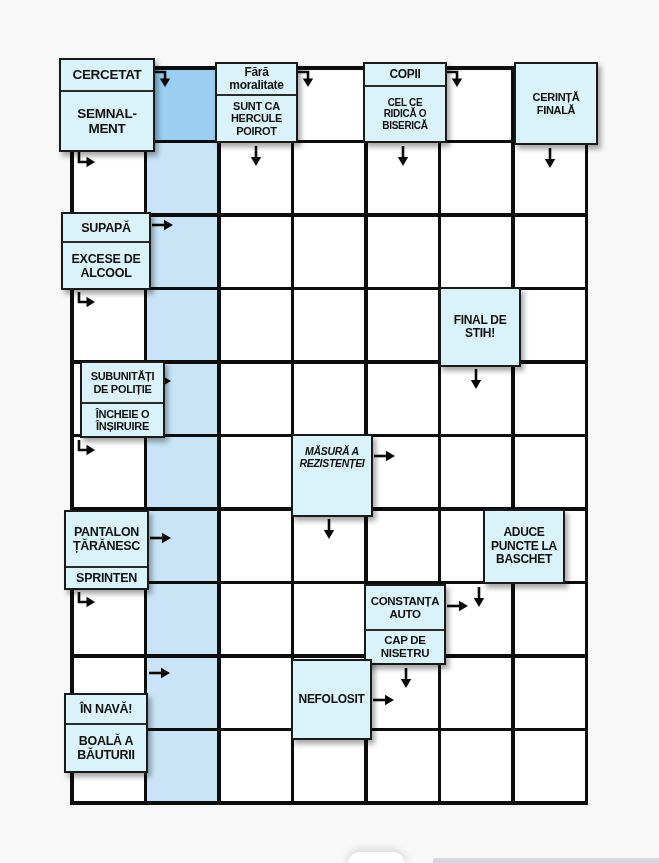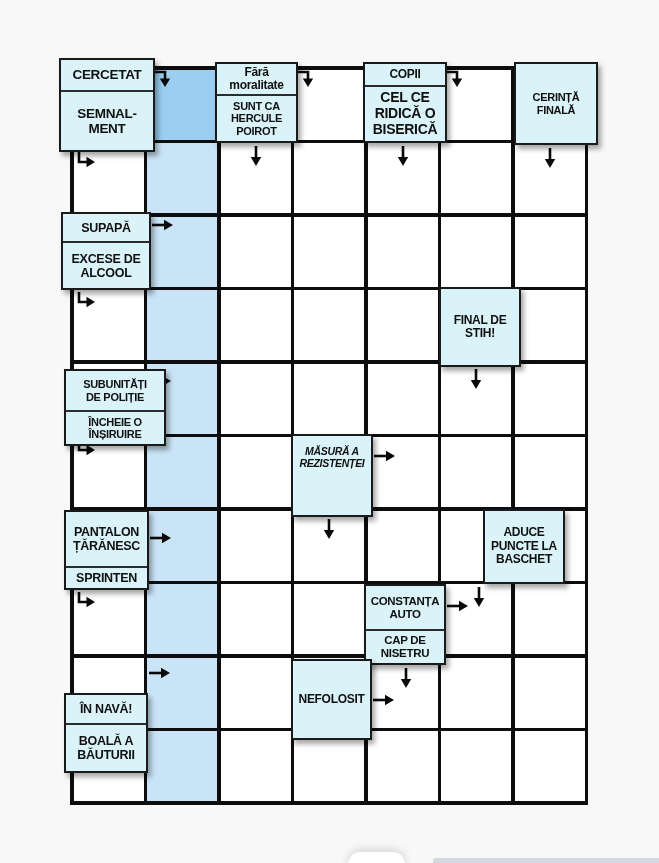--- a/index.html
+++ b/index.html
@@ -32,25 +32,25 @@
   .sec.rest{flex:1;}
   .sec + .sec{border-top:2px solid #2c2c2c;}
 
   .b1 {left:59px; top:58px; width:96px;height:94px;font-size:13.5px;}
   .b1 .s1{height:30px;}
   .b2 {left:215px;top:62px; width:83px;height:81px;}
   .b2 .s1{height:30px;font-size:12px;}
   .b2 .rest{font-size:11px;}
   .b3 {left:363px;top:62px; width:84px;height:81px;}
   .b3 .s1{height:21px;font-size:12px;}
-  .b3 .rest{font-size:14px;}
+  .b3 .rest{font-size:10px;}
   .b4 {left:514px;top:62px; width:84px;height:83px;font-size:11px;}
   .b5 {left:61px; top:212px;width:90px;height:78px;font-size:12.5px;}
   .b5 .s1{height:27px;border-radius:11px;}
-  .b6 {left:64px; top:361px;width:102px;height:77px;font-size:11px;margin-top:8px;}
+  .b6 {left:80px; top:361px;width:85px;height:77px;font-size:11px;}
   .b6 .s1{height:39px;}
   .b7 {left:439px;top:287px;width:82px;height:80px;font-size:12px;}
   .b8 {left:291px;top:434px;width:82px;height:83px;font-size:10.5px;}
   .b8 .s1{height:43px;font-style:italic;}
   .b9 {left:64px; top:510px;width:85px;height:80px;font-size:12.5px;}
   .b9 .s1{height:54px;}
   .b10{left:439px;top:509px;width:82px;height:75px;font-size:12px;margin-left:44px;}
   .b11{left:364px;top:584px;width:82px;height:81px;font-size:11.5px;}
   .b11 .s1{height:43px;}
   .b12{left:64px; top:659px;width:84px;height:80px;font-size:12.5px;margin-top:34px;}

